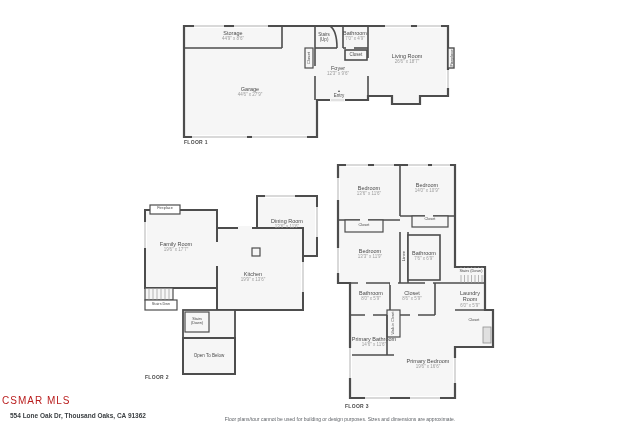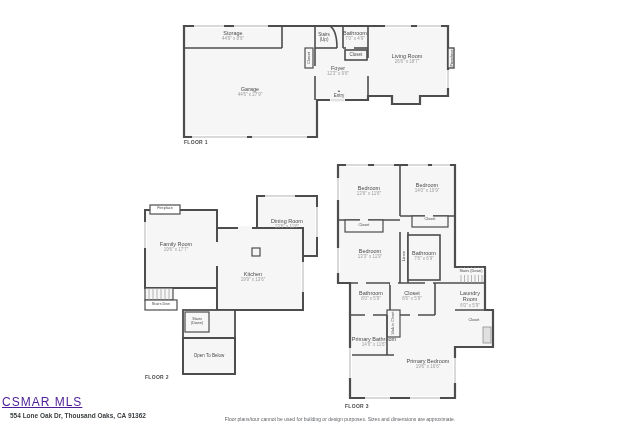--- a/index.html
+++ b/index.html
@@ -12,22 +12,22 @@
         align-items:center;text-align:center;line-height:1.15;pointer-events:none;}
   .rn{font-size:5.5px;color:#4a4a4a;}
   .rd{font-size:4.5px;color:#9b9b9b;}
   .small .rn{font-size:4.5px;}
   .tiny .rn{font-size:3.8px;}
   .wrap14{width:16px;}
   .wrap20{width:22px;}
   .vert{transform:translate(-50%,-50%) rotate(-90deg);transform-origin:center;}
   .vert .rn{white-space:nowrap;font-size:4.2px;}
   .floor-tag{position:absolute;font-size:5px;font-weight:bold;color:#4c4c4c;letter-spacing:.3px;}
-  .watermark{position:absolute;left:2px;top:395px;font-size:12px;color:#4c1d95;
-             letter-spacing:1px;font-weight:400;text-decoration:underline;}
+  .watermark{position:absolute;left:2px;top:395px;font-size:10px;color:#b91c1c;
+             letter-spacing:1px;font-weight:400;}
   .address{position:absolute;left:10px;top:412px;font-size:6.5px;font-weight:bold;color:#3c4043;}
   .disclaimer{position:absolute;left:340px;top:416px;transform:translateX(-50%);
               font-size:5px;color:#5f6368;white-space:nowrap;}
 </style>
 </head>
 <body>
 
 <div class="canvas">
 
   <svg style="left:180px;top:20px" width="285" height="132" viewBox="0 0 285 132">

